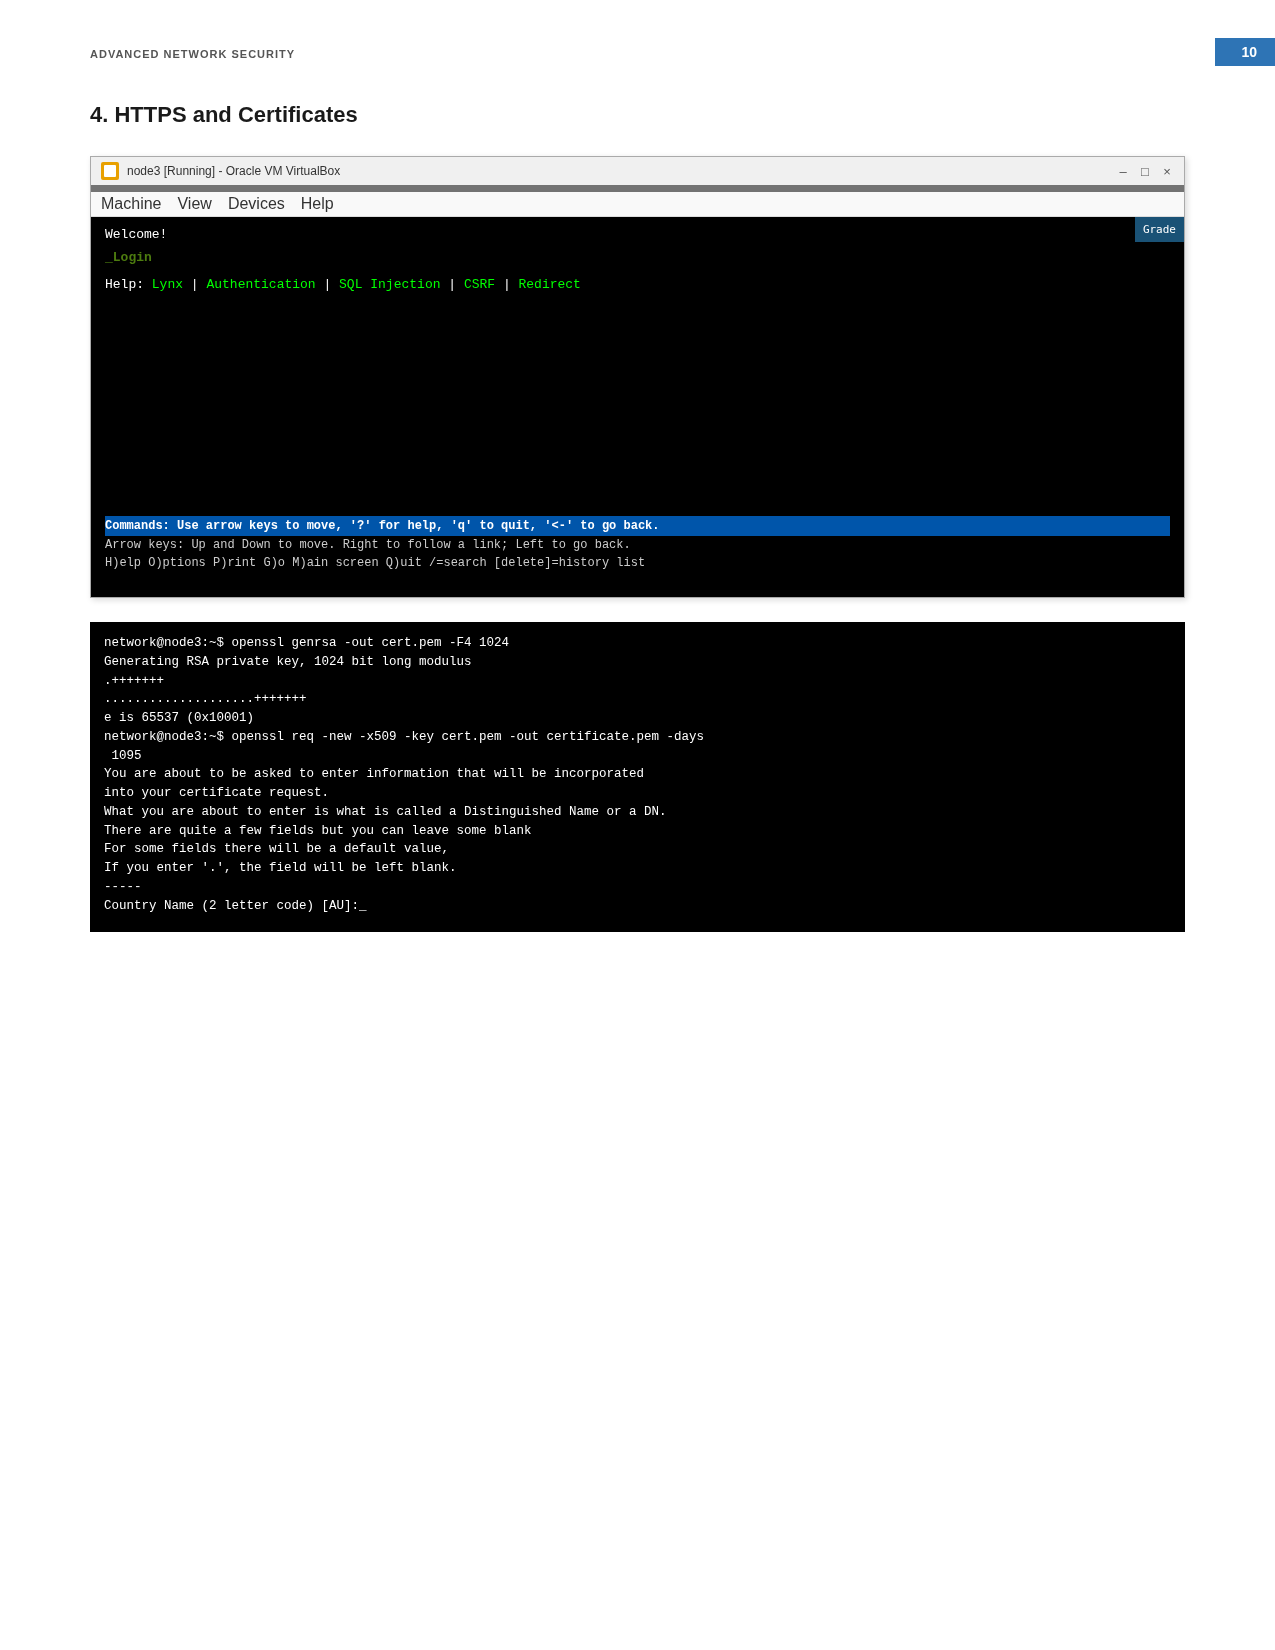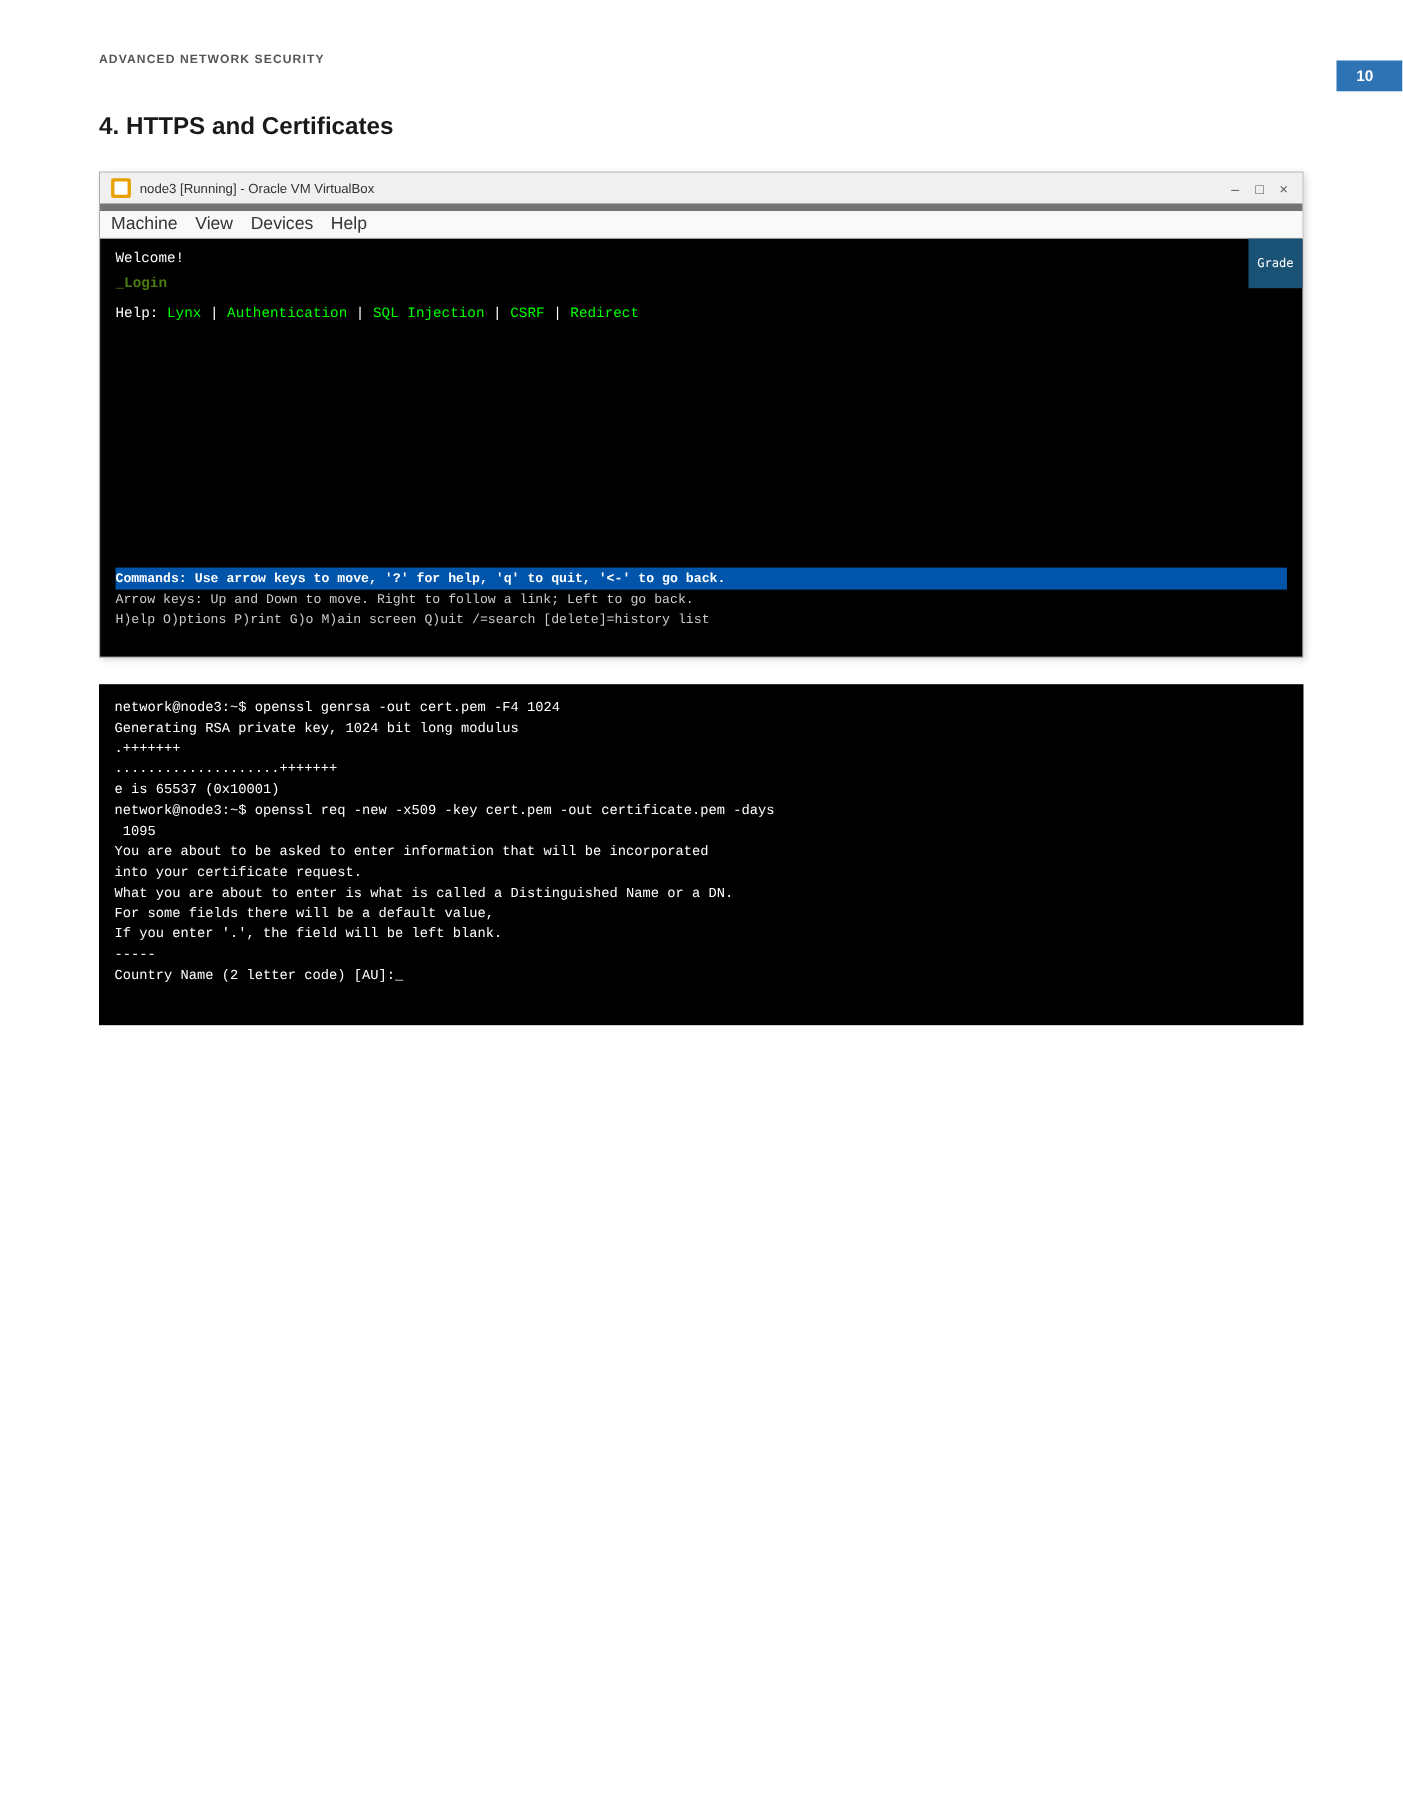--- a/index.html
+++ b/index.html
@@ -8,29 +8,29 @@
       width: 1275px;
       min-height: 1650px;
       background: #ffffff;
       font-family: Arial, sans-serif;
       position: relative;
     }
 
     
     .page-number-badge {
       position: absolute;
-      top: 55px;
+      top: 38px;
       right: 0;
       background: #2e74b5;
       color: white;
       font-size: 14px;
       font-weight: bold;
       padding: 6px 18px;
       min-width: 60px;
-      text-align: left;
+      text-align: right;
     }
 
     
     .page-header {
       position: absolute;
       top: 48px;
       left: 90px;
       font-size: 11px;
       font-weight: bold;
       color: #555;
@@ -133,21 +133,21 @@
     }
 
     
     .grade-badge {
       position: absolute;
       top: 0;
       right: 0;
       background: #1a5276;
       color: white;
       font-size: 11px;
-      padding: 16px 8px;
+      padding: 6px 8px;
       font-family: monospace;
     }
 
     
     .terminal-screen {
       background: #000;
       color: #fff;
       font-family: 'Courier New', Courier, monospace;
       font-size: 13px;
       padding: 10px 14px;
@@ -266,19 +266,20 @@
     <div class="t2-line">network@node3:~$ openssl genrsa -out cert.pem -F4 1024</div>
     <div class="t2-line">Generating RSA private key, 1024 bit long modulus</div>
     <div class="t2-line">.+++++++</div>
     <div class="t2-line">....................+++++++</div>
     <div class="t2-line">e is 65537 (0x10001)</div>
     <div class="t2-line">network@node3:~$ openssl req -new -x509 -key cert.pem -out certificate.pem -days</div>
     <div class="t2-line"> 1095</div>
     <div class="t2-line">You are about to be asked to enter information that will be incorporated</div>
     <div class="t2-line">into your certificate request.</div>
     <div class="t2-line">What you are about to enter is what is called a Distinguished Name or a DN.</div>
+    <div class="t2-line">There are quite a few fields but you can leave some blank</div>
     <div class="t2-line">For some fields there will be a default value,</div>
     <div class="t2-line">If you enter '.', the field will be left blank.</div>
     <div class="t2-line">-----</div>
     <div class="t2-line">Country Name (2 letter code) [AU]:_</div>
   </div>
 
 </div>
 
 </body></html>

